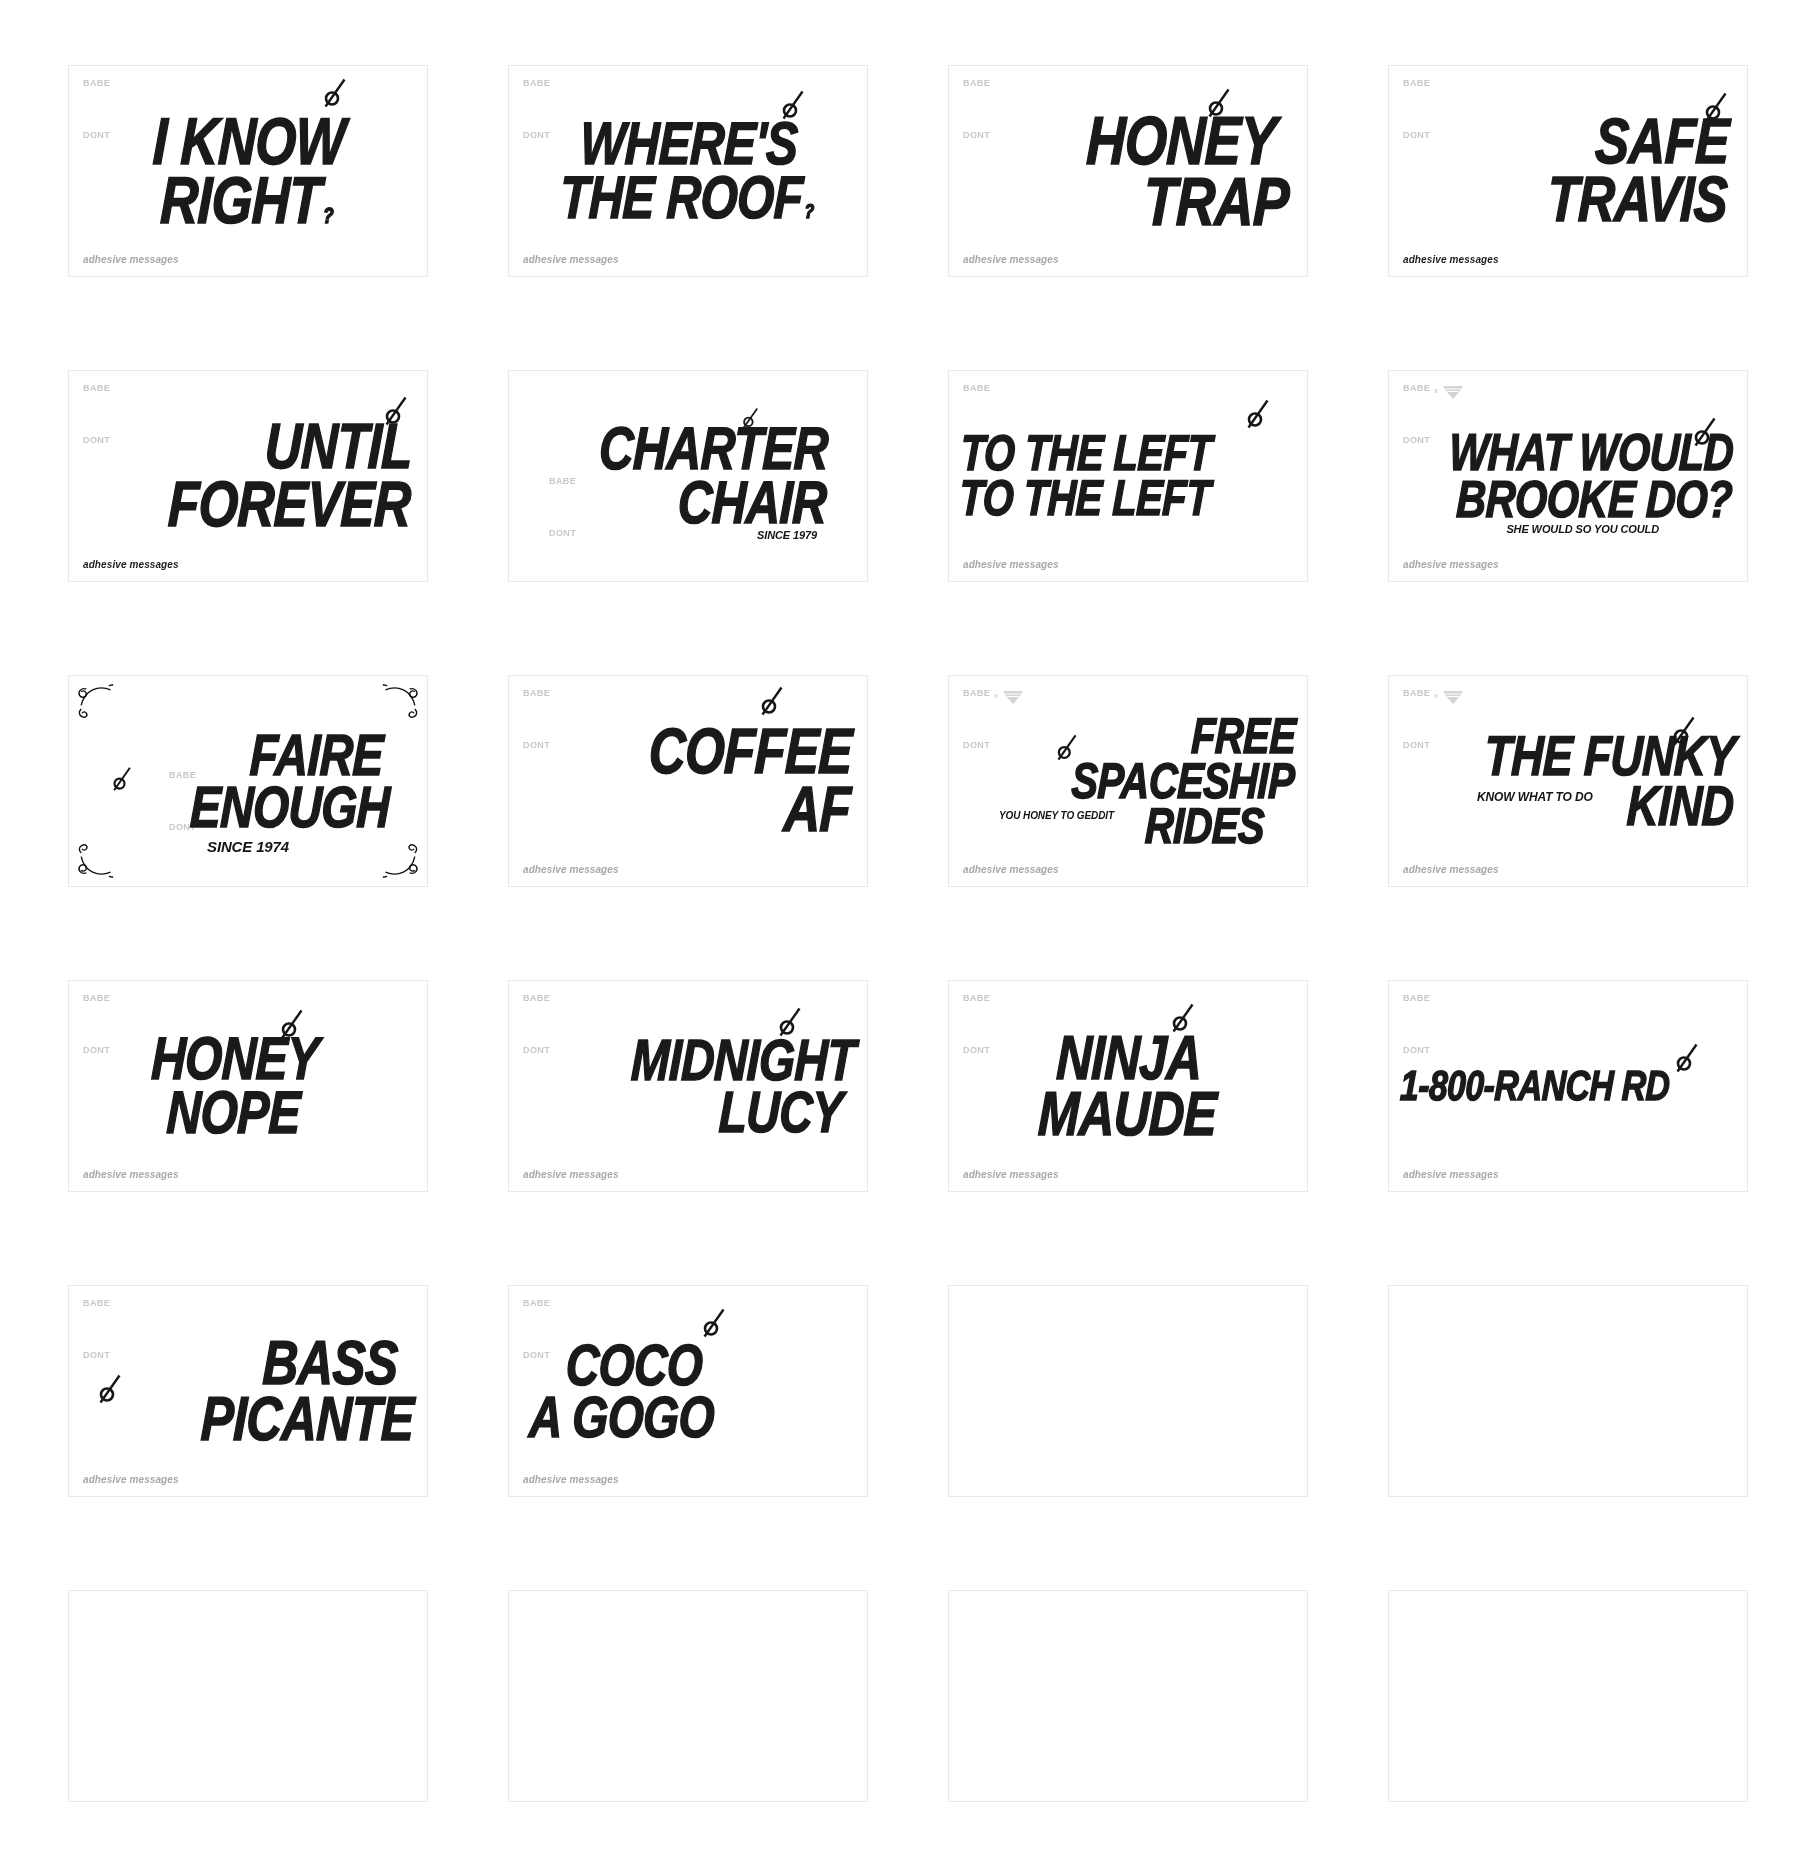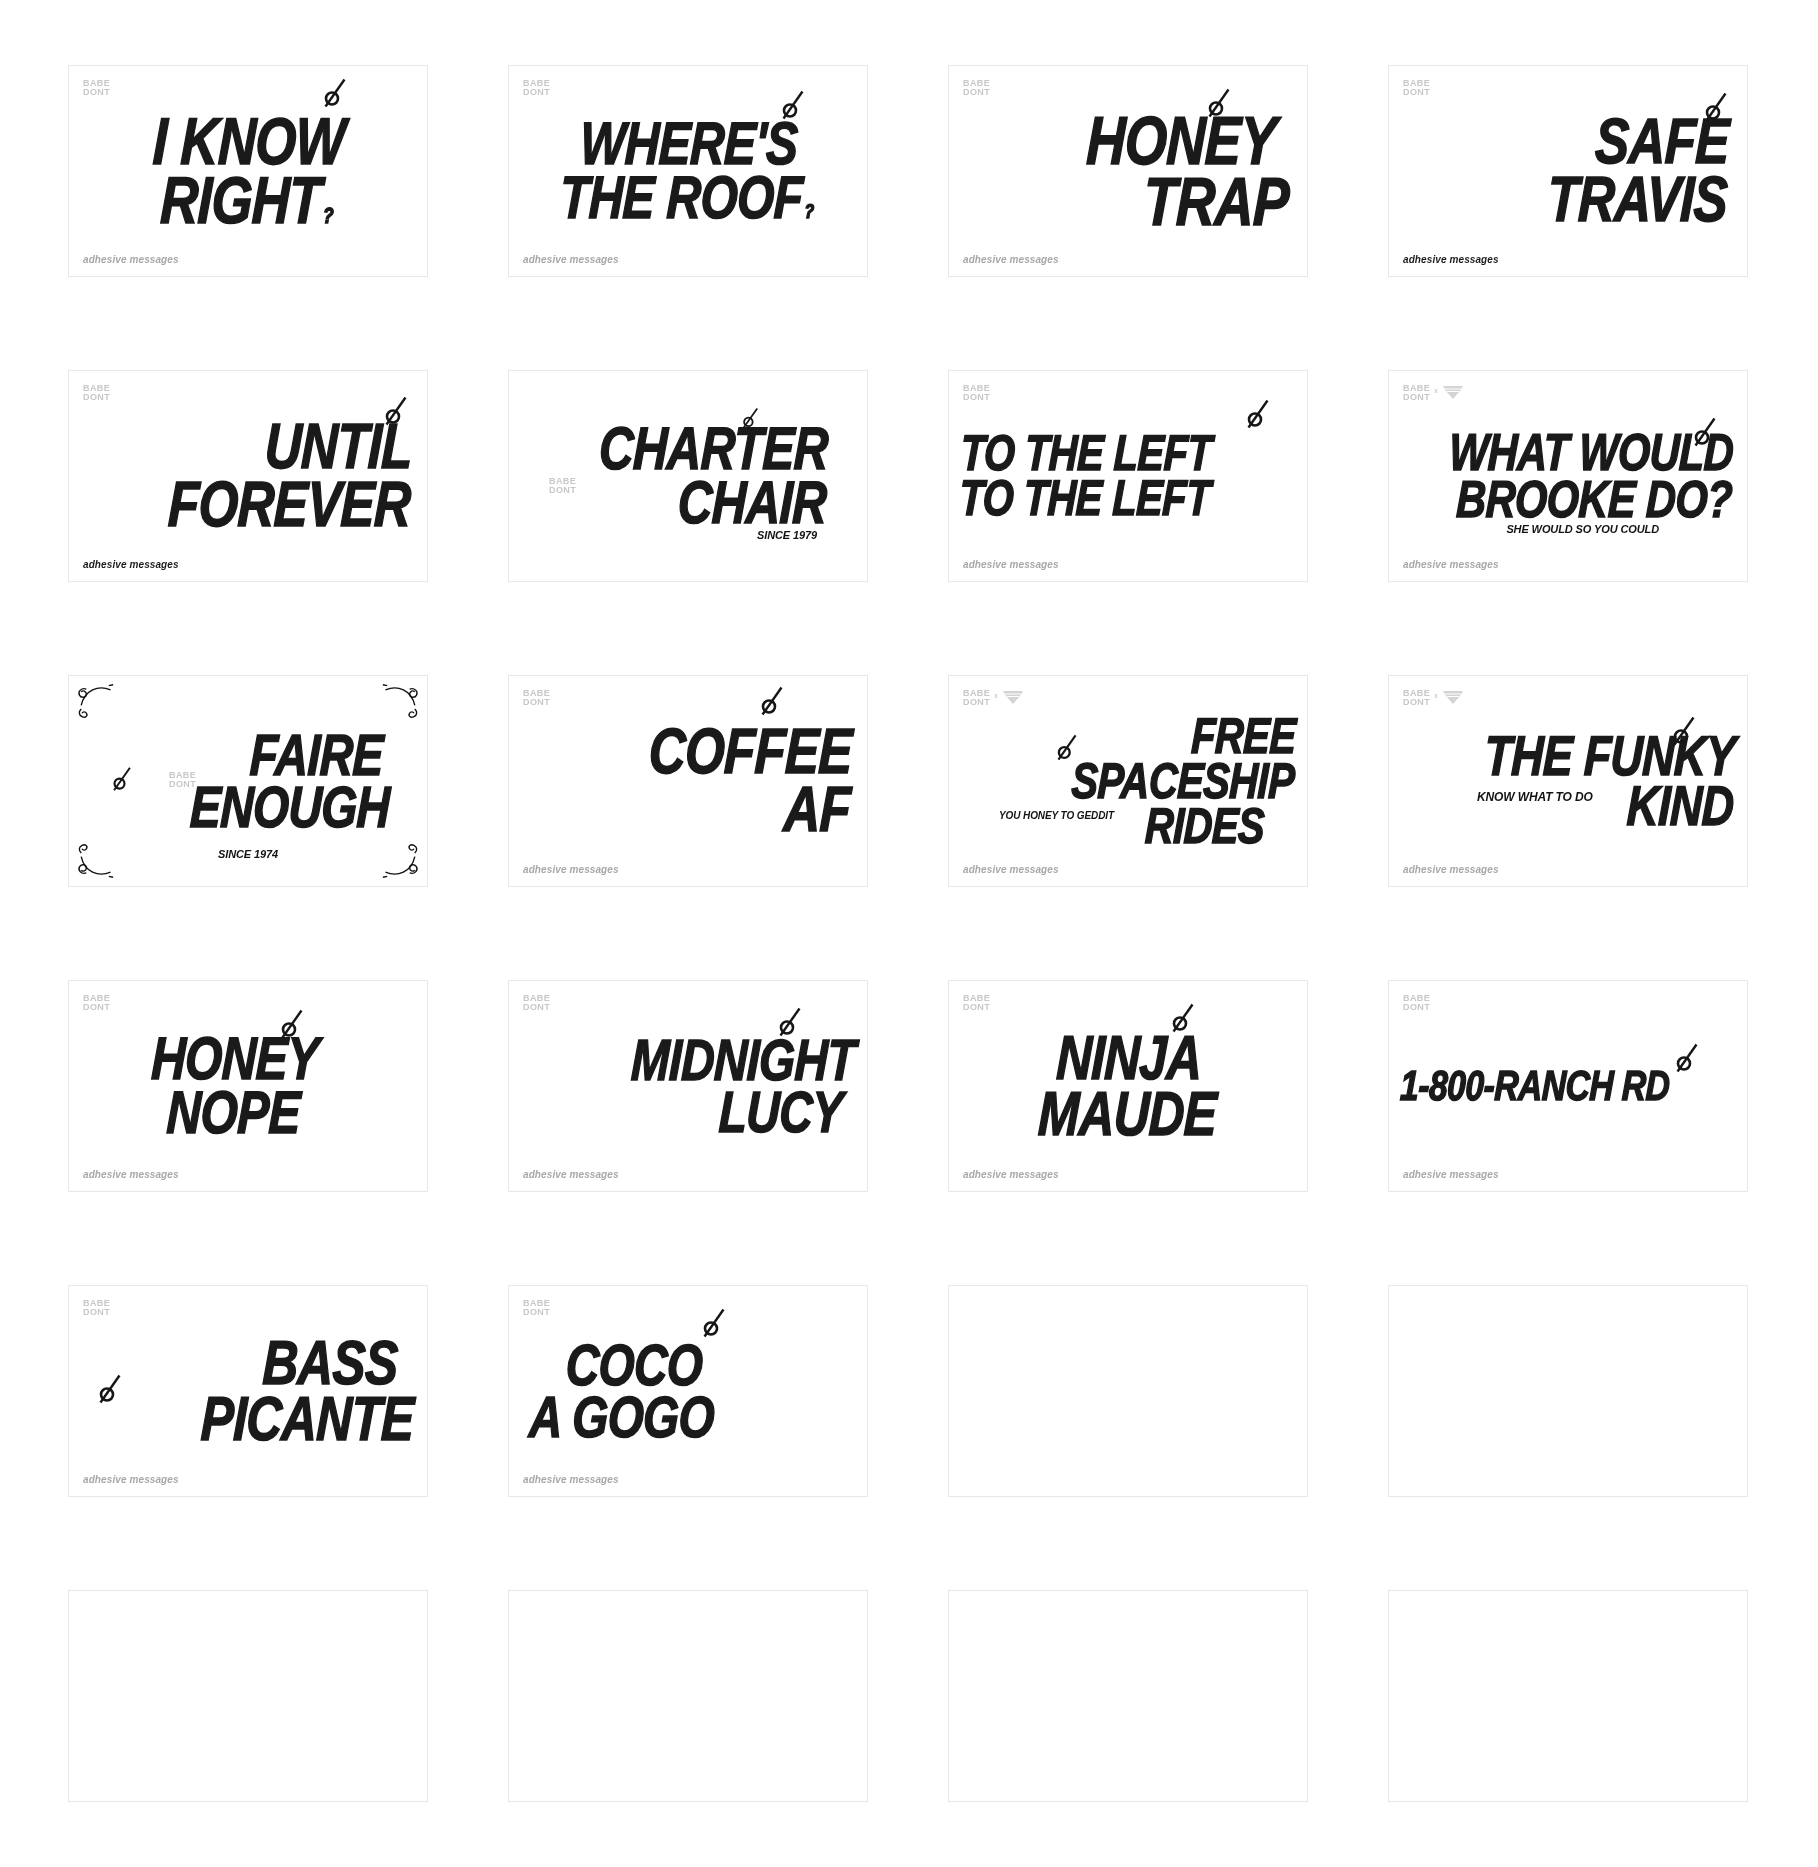--- a/index.html
+++ b/index.html
@@ -1,20 +1,20 @@
 <!DOCTYPE html>
 <html><head>
 <meta charset="utf-8">
 <style>
   html,body{margin:0;padding:0;background:#ffffff;}
   body{width:1818px;height:1867px;position:relative;font-family:"Liberation Sans",sans-serif;overflow:hidden;}
   .grid{position:absolute;left:68px;top:65px;display:grid;grid-template-columns:repeat(4,360px);grid-auto-rows:212px;column-gap:80px;row-gap:93px;}
   .card{position:relative;background:#fff;border:1px solid #e8e8e8;overflow:hidden;}
   .logo{position:absolute;left:14px;top:13px;display:flex;align-items:flex-start;gap:4px;color:#c8c8c8;}
-  .logo .stack{display:flex;flex-direction:column;font-weight:bold;font-size:9px;line-height:0.95;letter-spacing:0.4px;}
+  .logo .stack{display:flex;flex-direction:column;font-weight:bold;font-size:9px;line-height:0.95;letter-spacing:0.4px;gap:43px;}
   .collab-x{font-size:7px;font-weight:bold;color:#d2d2d2;margin-top:3px;}
   .collab-icon{margin-top:1px;}
   .collab-icon svg{display:block;}
   .headline{position:absolute;inset:0;display:flex;flex-direction:column;justify-content:center;
     font-weight:bold;font-style:italic;color:#1a1a1a;line-height:0.9;letter-spacing:-0.015em;
     -webkit-text-stroke:1.5px #1a1a1a;}
   .headline.align-right{align-items:flex-end;transform:scaleX(.8) skewX(-2deg);transform-origin:100% 50%;}
   .headline.align-left{align-items:flex-start;transform:scaleX(.8) skewX(-2deg);transform-origin:0 50%;}
   .headline.align-center{align-items:center;transform:scaleX(.8) skewX(-2deg);transform-origin:50% 50%;}
   .line{white-space:nowrap;}
@@ -206,21 +206,21 @@
       <div class="headline align-right" style="font-size: 58px; padding-right: 46px;">
         <div class="line" style="margin-right: 10px;"><span>FAIRE</span></div>
         <div class="line"><span>ENOUGH</span></div>
       </div>
       <span class="accent" style="left: 12%; top: 90px;">
         <svg width="20" height="26" viewBox="0 0 24 30">
           <circle cx="9" cy="20.5" r="6" fill="none" stroke="#161616" stroke-width="2.6"></circle>
           <line x1="2.5" y1="28.5" x2="21.5" y2="1.5" stroke="#161616" stroke-width="2.4"></line>
         </svg>
       </span>
-      <div class="subtitle centered" style="font-size: 11px; top: 172px;">SINCE 1974</div>
+      <div class="subtitle centered" style="font-size: 15px; top: 162px;">SINCE 1974</div>
       <div class="ornament tl"><svg width="38" height="38" viewBox="0 0 44 44">
           <path d="M40 8 C26 2 10 8 6 26" fill="none" stroke="#111" stroke-width="1.6"></path>
           <path d="M12 7 c-6 -2 -10 3 -8 7 c2 4 8 3 8 -1 c0 -3 -3 -5 -6 -3" fill="none" stroke="#111" stroke-width="1.6"></path>
           <path d="M6 30 c-3 3 -3 7 1 9 c4 2 7 -1 5 -4 c-1 -2 -4 -2 -5 0" fill="none" stroke="#111" stroke-width="1.6"></path>
           <line x1="38" y1="3" x2="43" y2="2" stroke="#111" stroke-width="1.6"></line>
         </svg></div>
       <div class="ornament tr"><svg width="38" height="38" viewBox="0 0 44 44">
           <path d="M40 8 C26 2 10 8 6 26" fill="none" stroke="#111" stroke-width="1.6"></path>
           <path d="M12 7 c-6 -2 -10 3 -8 7 c2 4 8 3 8 -1 c0 -3 -3 -5 -6 -3" fill="none" stroke="#111" stroke-width="1.6"></path>
           <path d="M6 30 c-3 3 -3 7 1 9 c4 2 7 -1 5 -4 c-1 -2 -4 -2 -5 0" fill="none" stroke="#111" stroke-width="1.6"></path>

